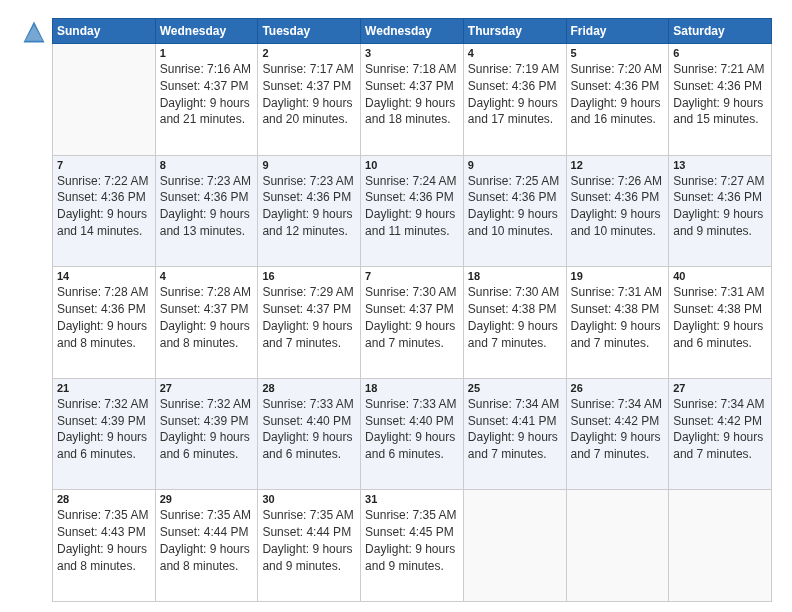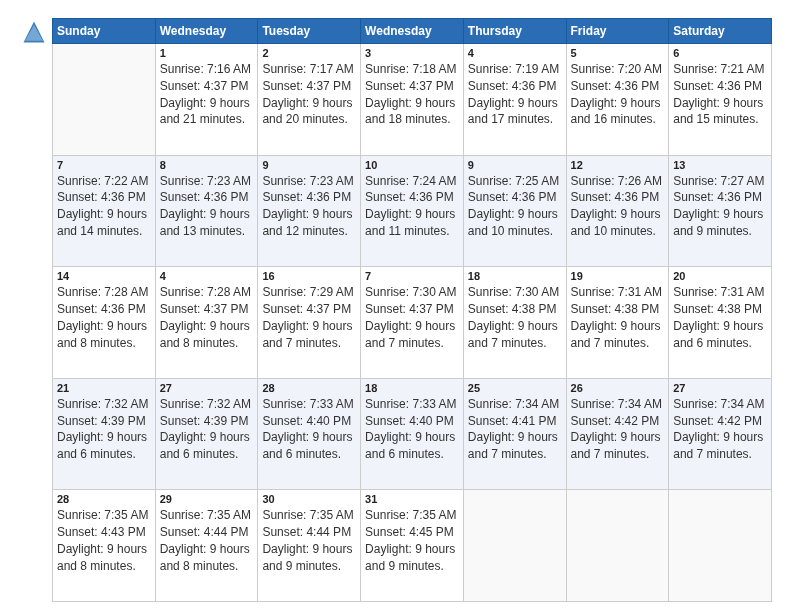--- a/index.html
+++ b/index.html
@@ -210,21 +210,21 @@
           </td>
           <td>
             <span class="day-number">18</span>
             <div class="day-info">Sunrise: 7:30 AM<br>Sunset: 4:38 PM<br>Daylight: 9 hours and 7 minutes.</div>
           </td>
           <td>
             <span class="day-number">19</span>
             <div class="day-info">Sunrise: 7:31 AM<br>Sunset: 4:38 PM<br>Daylight: 9 hours and 7 minutes.</div>
           </td>
           <td>
-            <span class="day-number">20</span>
+            <span class="day-number">40</span>
             <div class="day-info">Sunrise: 7:31 AM<br>Sunset: 4:38 PM<br>Daylight: 9 hours and 6 minutes.</div>
           </td>
         </tr>
         <tr class="alt-row">
           <td>
             <span class="day-number">21</span>
             <div class="day-info">Sunrise: 7:32 AM<br>Sunset: 4:39 PM<br>Daylight: 9 hours and 6 minutes.</div>
           </td>
           <td>
             <span class="day-number">27</span>

